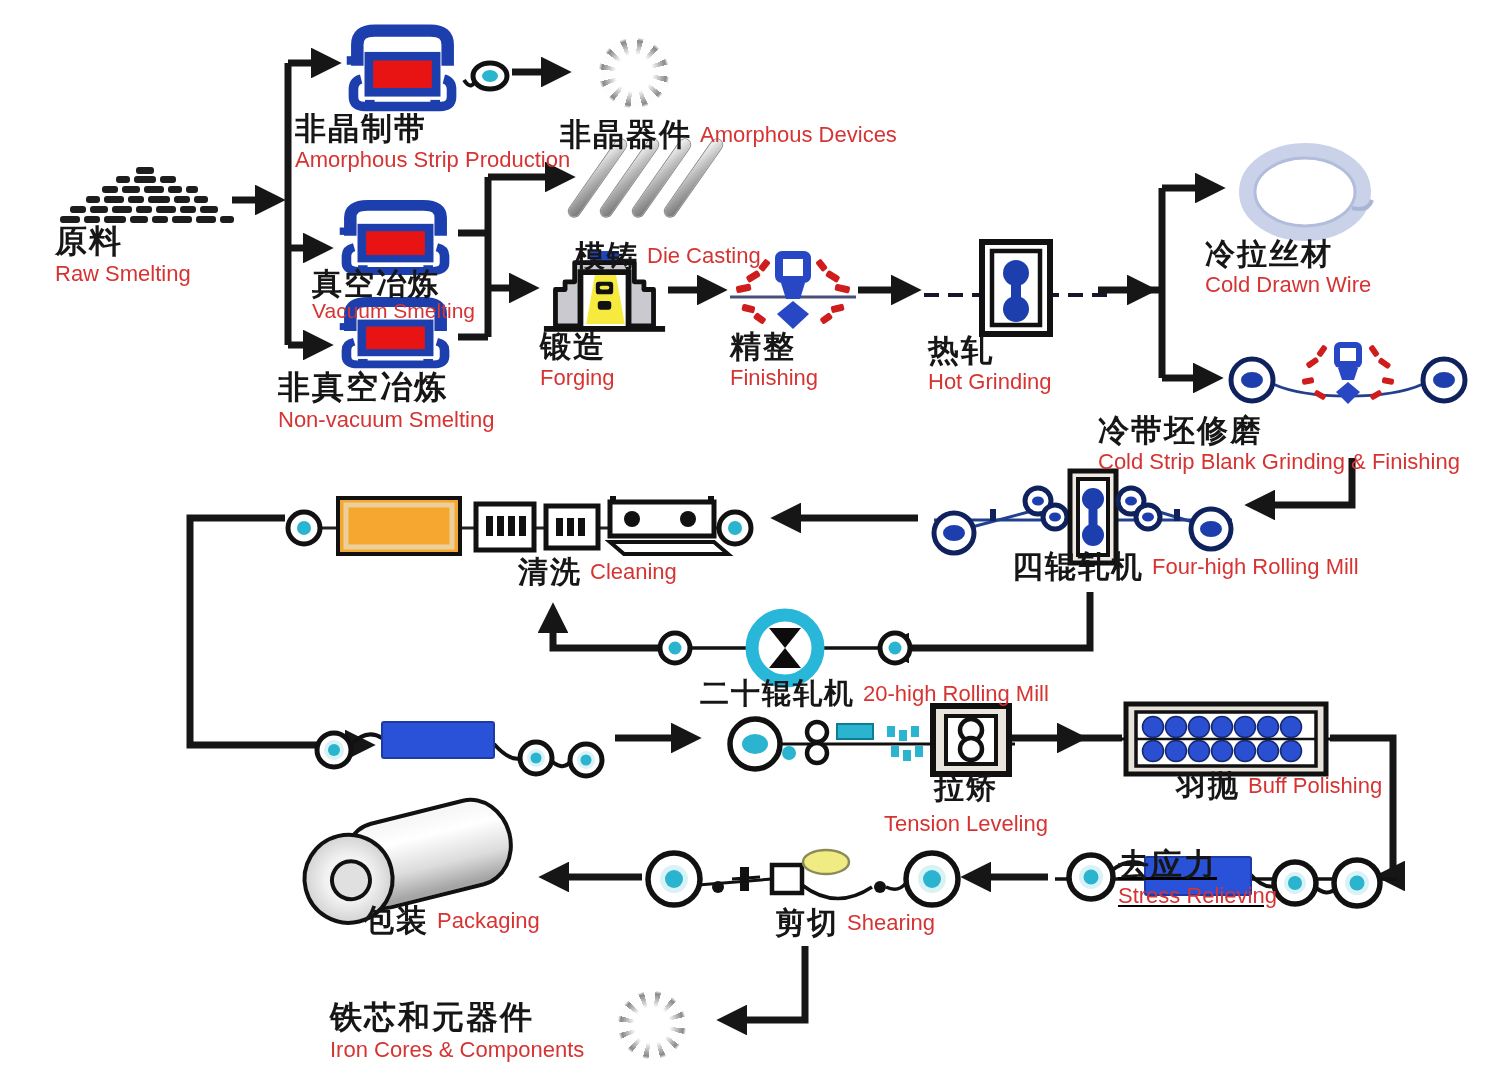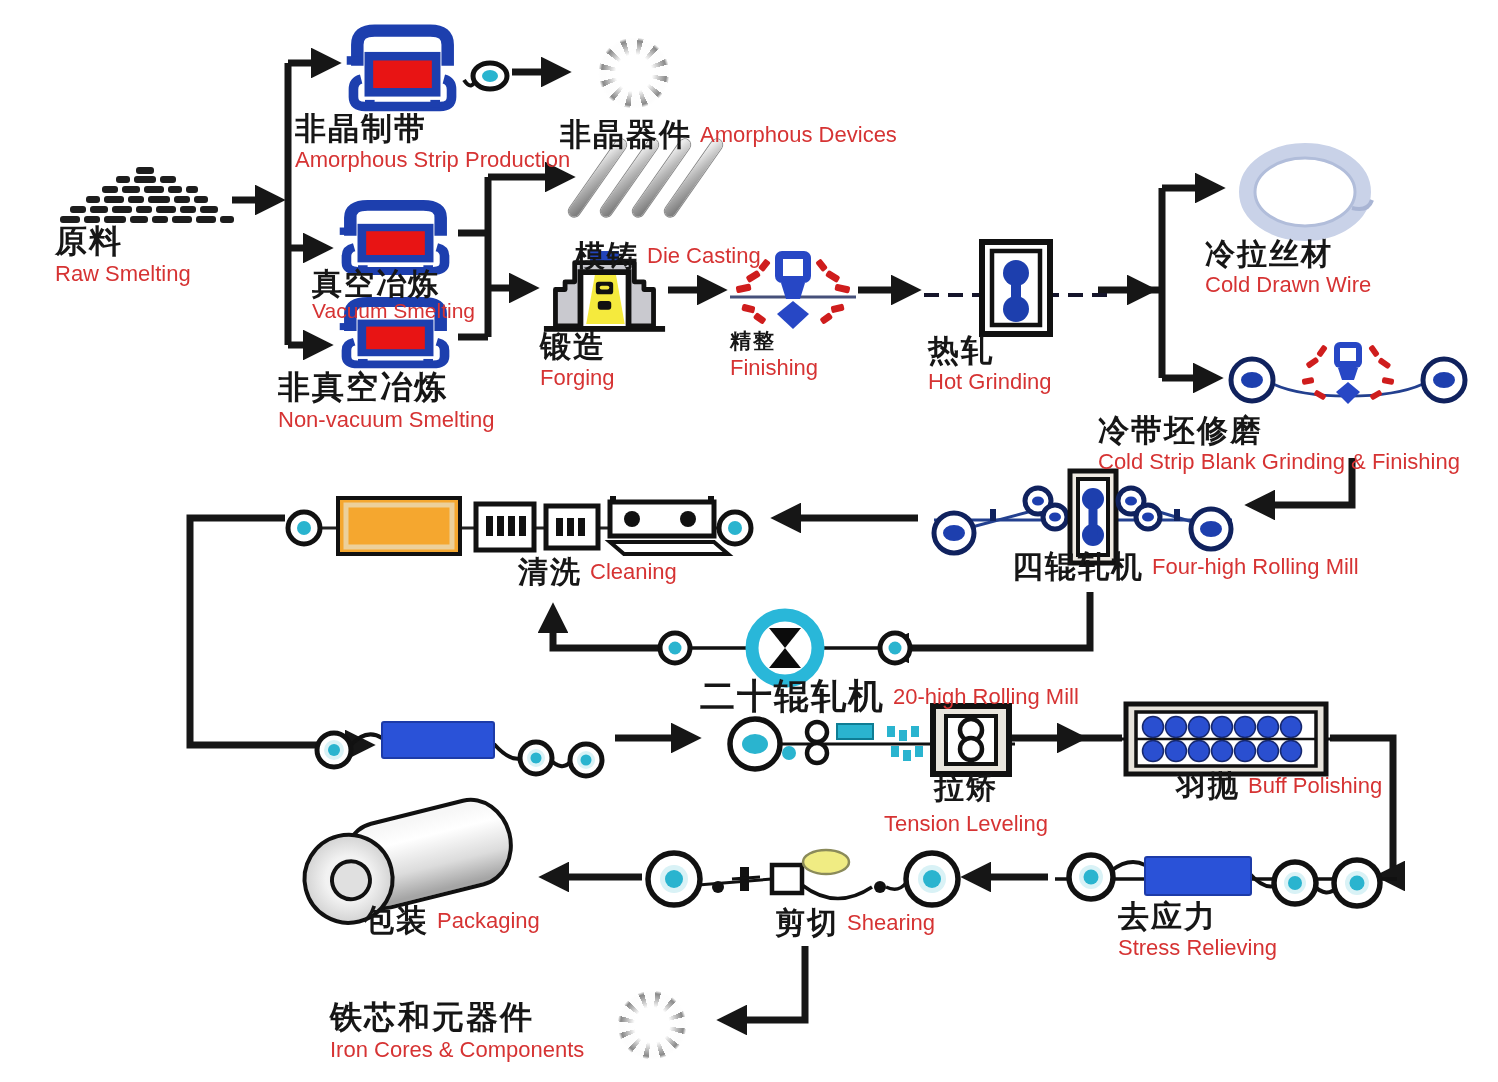--- a/index.html
+++ b/index.html
@@ -424,21 +424,21 @@
     <span class="zh" style="font-size:30px">模铸</span>
     <span class="en">Die Casting</span>
   </div>
 
   <div class="lbl" style="left:540px;top:330px;width:130px;">
     <span class="zh" style="font-size:31px">锻造</span>
     <span class="en">Forging</span>
   </div>
 
   <div class="lbl" style="left:730px;top:330px;width:130px;">
-    <span class="zh" style="font-size:21px">精整</span>
+    <span class="zh" style="font-size:31px">精整</span>
     <span class="en">Finishing</span>
   </div>
 
   <div class="lbl" style="left:928px;top:334px;width:140px;">
     <span class="zh" style="font-size:31px">热轧</span>
     <span class="en">Hot Grinding</span>
   </div>
 
   <div class="lbl" style="left:1098px;top:414px;width:375px;">
     <span class="zh" style="font-size:31px">冷带坯修磨</span>
@@ -454,36 +454,36 @@
     <span class="zh" style="font-size:31px">四辊轧机</span>
     <span class="en">Four-high Rolling Mill</span>
   </div>
 
   <div class="lbl inline" style="left:518px;top:556px;width:220px;">
     <span class="zh" style="font-size:30px">清洗</span>
     <span class="en">Cleaning</span>
   </div>
 
   <div class="lbl inline" style="left:700px;top:678px;width:400px;">
-    <span class="zh" style="font-size:35px">二十辊轧机</span>
+    <span class="zh" style="font-size:29px">二十辊轧机</span>
     <span class="en">20-high Rolling Mill</span>
   </div>
 
 
   <div class="lbl inline" style="left:836px;top:772px;width:260px;flex-direction:column;">
     <span class="zh" style="font-size:30px">拉矫</span>
     <span class="en">Tension Leveling</span>
   </div>
 
   <div class="lbl inline" style="left:1176px;top:770px;width:240px;">
     <span class="zh" style="font-size:30px">羽抛</span>
     <span class="en">Buff Polishing</span>
   </div>
 
-  <div class="lbl" style="left:1118px;top:900px;width:180px;">
+  <div class="lbl" style="left:1118px;top:848px;width:180px;text-decoration:underline;">
     <span class="zh" style="font-size:31px">去应力</span>
     <span class="en">Stress Relieving</span>
   </div>
 
   <div class="lbl inline" style="left:775px;top:907px;width:190px;">
     <span class="zh" style="font-size:30px">剪切</span>
     <span class="en">Shearing</span>
   </div>
 
   <div class="lbl inline" style="left:363px;top:904px;width:210px;">

